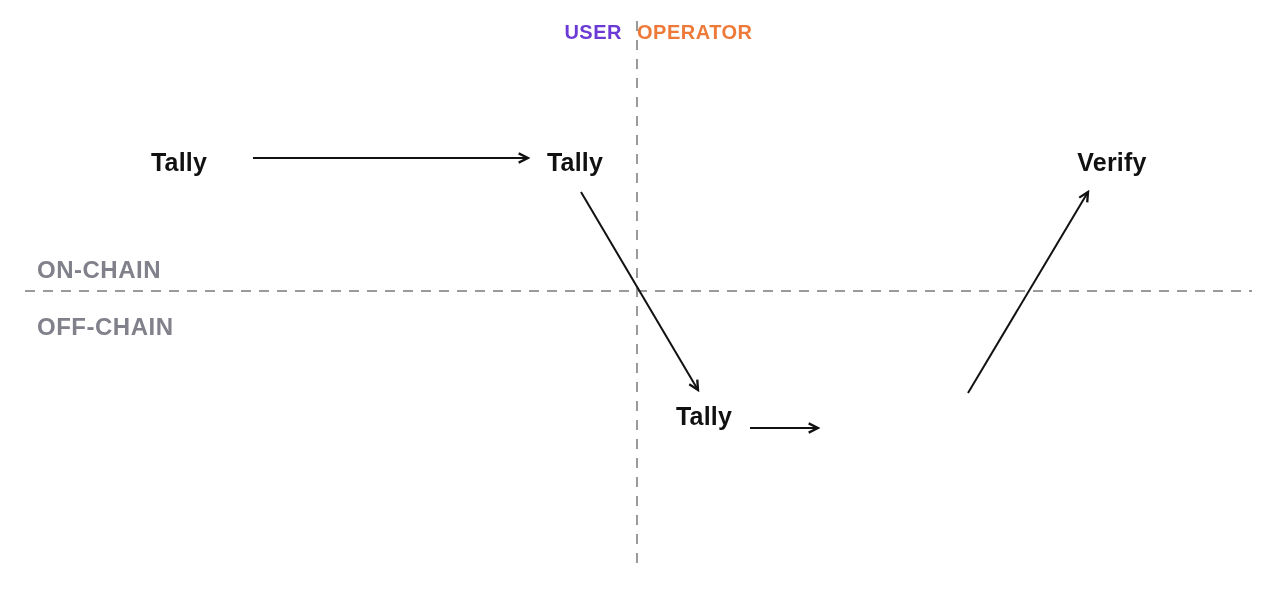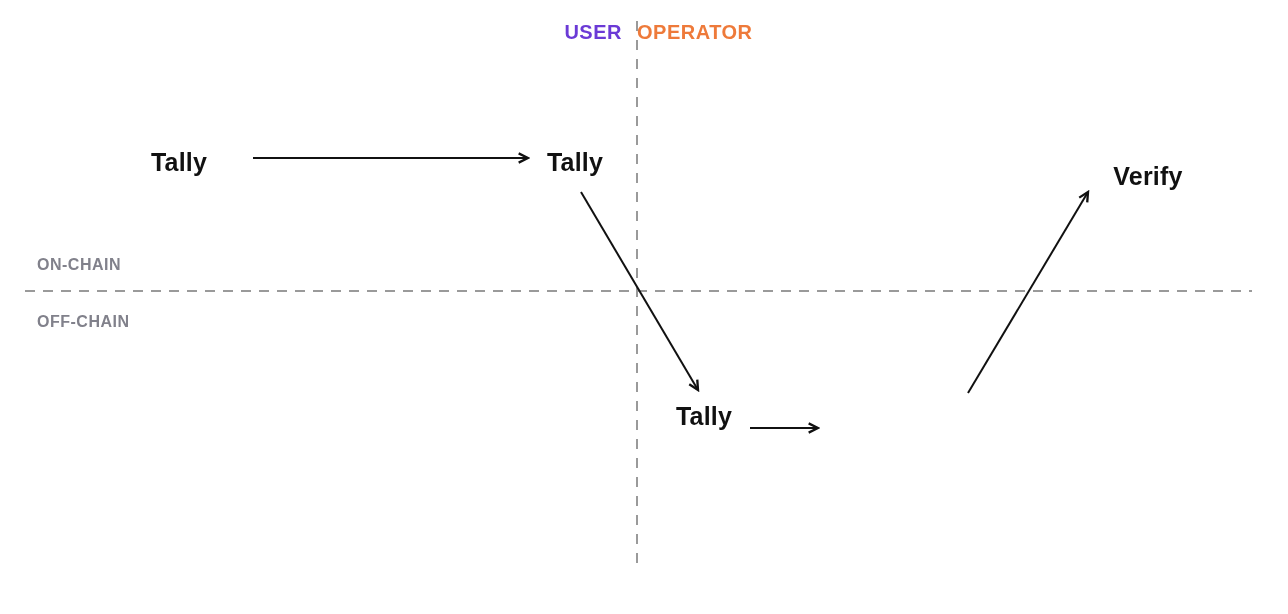--- a/index.html
+++ b/index.html
@@ -65,21 +65,21 @@
   }
   .role-user{
     color:var(--user);
     right:666px;
   }
   .role-operator{
     color:var(--operator);
     left:637px;
   }
   .chain-label{
-    font-size:16px;
+    font-size:24px;
     letter-spacing:0.5px;
     color:var(--axis-label);
     left:37px;
   }
   .chain-on{top:256px;}
   .chain-off{top:313px;text-align:right;}
 </style>
 </head>
 <body>
 
@@ -109,15 +109,15 @@
 
   <div class="label chain-label chain-off">OFF-CHAIN</div>
 
   <div class="label node" style="left:179px;top:162px;">Tally</div>
 
   <div class="label node" style="left:575px;top:162px;">Tally</div>
 
   <div class="label node" style="left:704px;top:416px;">Tally</div>
 
 
-  <div class="label node" style="left:1112px;top:176px;margin-left:36px;">Verify</div>
+  <div class="label node" style="left:1112px;top:162px;">Verify</div>
 
 </div>
 
 </body></html>

